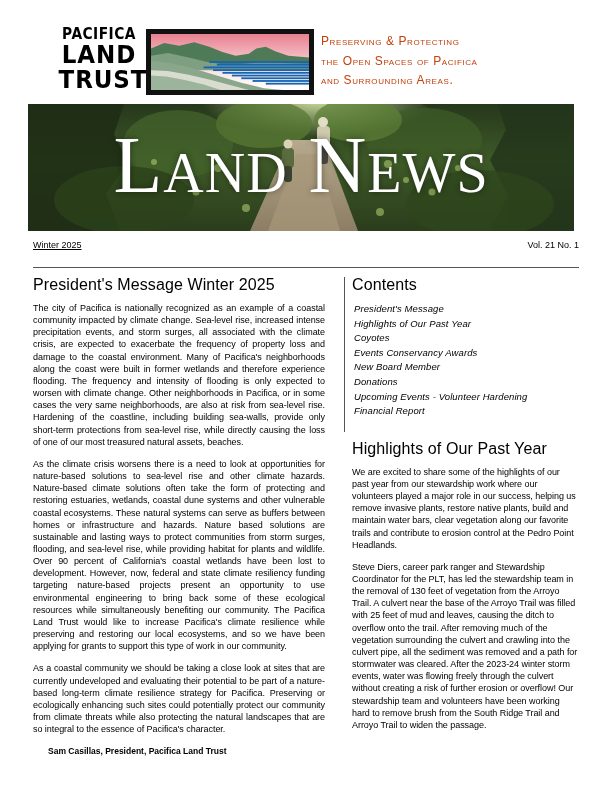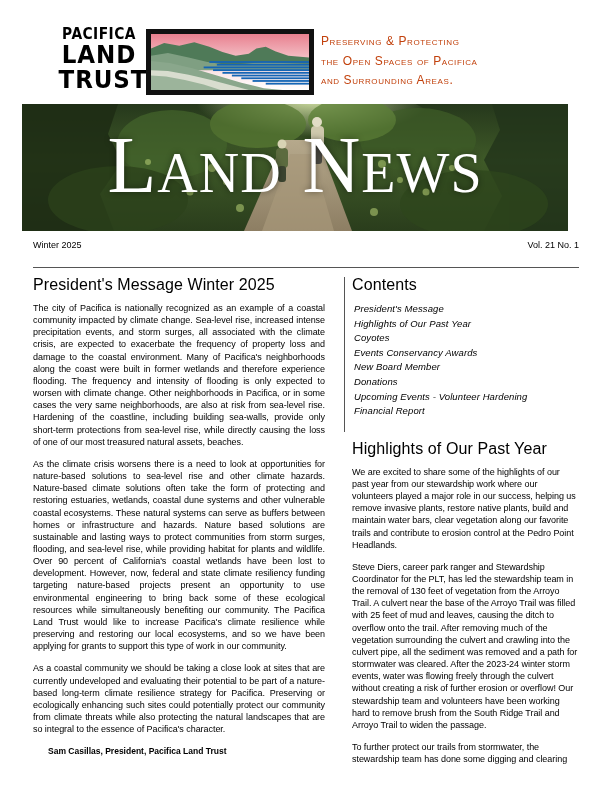--- a/index.html
+++ b/index.html
@@ -78,21 +78,21 @@
     font-size: 12px;
     font-variant: small-caps;
     letter-spacing: 0.6px;
     line-height: 19.5px;
     color: #c2410c;
   }
 
   
   .masthead {
     position: absolute;
-    left: 22px;
+    left: 28px;
     top: 104px;
     width: 546px;
     height: 127px;
     overflow: hidden;
     background: #2b3d21;
   }
   .masthead svg { position: absolute; left: 0; top: 0; width: 546px; height: 127px; }
   .masthead-title {
     position: absolute;
     left: 0; top: 0;
@@ -114,21 +114,21 @@
 
   
   .dateline {
     position: absolute;
     left: 33px;
     top: 240px;
     width: 546px;
     font-size: 9px;
     color: #000;
   }
-  .dateline .left { position: absolute; left: 0; top: 0; }
+  .dateline .left { position: absolute; left: 0; top: 0; text-decoration: underline; }
   .dateline .right { position: absolute; right: 0; top: 0; }
 
   .rule-top {
     position: absolute;
     left: 33px;
     top: 267px;
     width: 546px;
     height: 1px;
     background: #555;
   }
@@ -346,18 +346,17 @@
         <li>Donations</li>
         <li>Upcoming Events - Volunteer Hardening</li>
         <li>Financial Report</li>
       </ul>
     </div>
 
     <div class="highlights-block">
       <h2 class="section-title">Highlights of Our Past Year</h2>
       <p class="body-text">We are excited to share some of the highlights of our past year from our stewardship work where our volunteers played a major role in our success, helping us remove invasive plants, restore native plants, build and maintain water bars, clear vegetation along our favorite trails and contribute to erosion control at the Pedro Point Headlands.</p>
       <p class="body-text">Steve Diers, career park ranger and Stewardship Coordinator for the PLT, has led the stewardship team in the removal of 130 feet of vegetation from the Arroyo Trail. A culvert near the base of the Arroyo Trail was filled with 25 feet of mud and leaves, causing the ditch to overflow onto the trail. After removing much of the vegetation surrounding the culvert and crawling into the culvert pipe, all the sediment was removed and a path for stormwater was cleared. After the 2023-24 winter storm events, water was flowing freely through the culvert without creating a risk of further erosion or overflow! Our stewardship team and volunteers have been working hard to remove brush from the South Ridge Trail and Arroyo Trail to widen the passage.</p>
-      <p class="body-text">To further protect our trails from stormwater, the stewardship team has done some digging and clearing</p>
     </div>
 
   </div>
 
 </div>
 
 </body></html>

